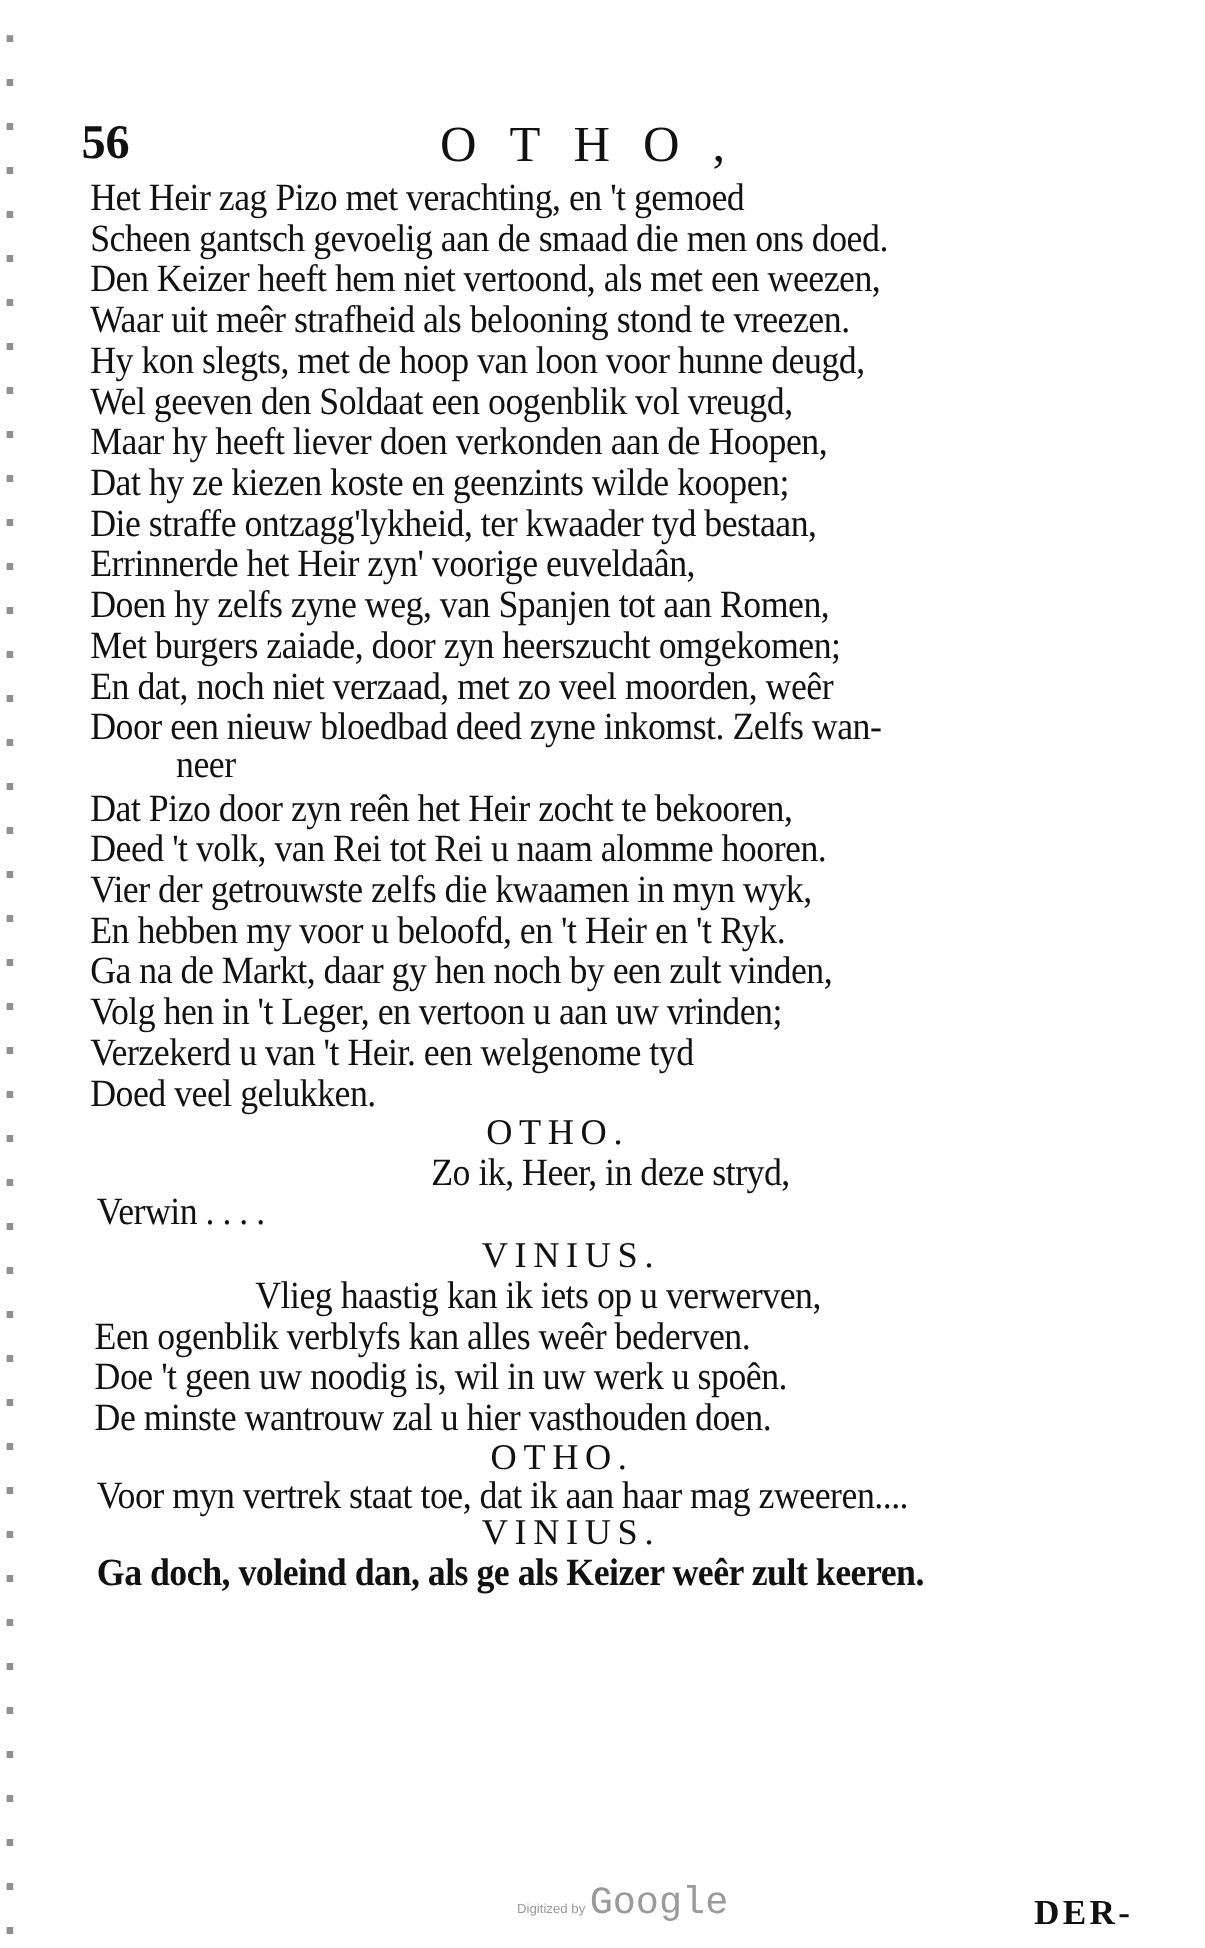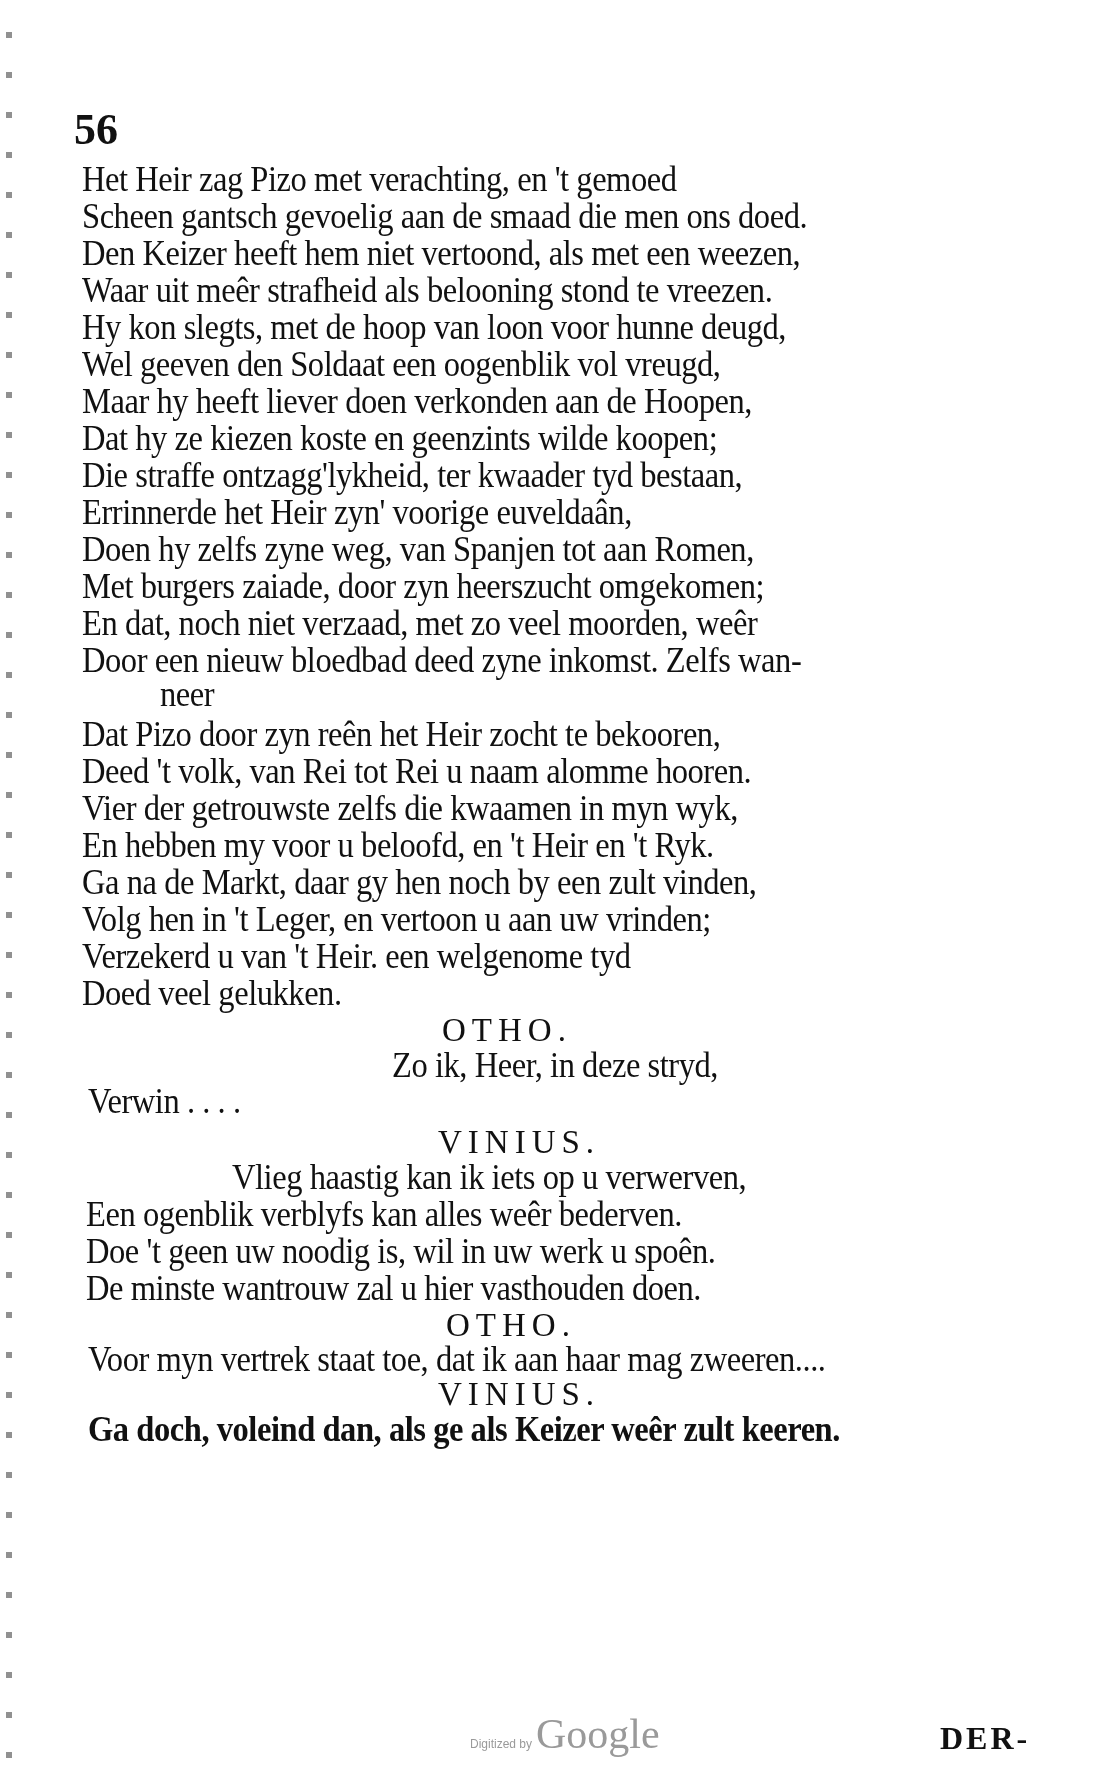--- a/index.html
+++ b/index.html
@@ -9,32 +9,33 @@
   .pagenum { position:absolute; left:74px; top:72px; font-size:44px; font-weight:bold; }
   .runhead { position:absolute; left:400px; top:72px; font-size:46px; letter-spacing:30px; }
   .line { position:absolute; left:82px; font-size:35px; white-space:nowrap; letter-spacing:-0.5px;
           transform:scaleX(0.93); transform-origin:left center; line-height:40px; }
   .line.bold { font-weight:bold; }
   .indent1 { left:160px; }
   .speaker { position:absolute; font-size:33px; letter-spacing:6px; white-space:nowrap; line-height:40px;text-align:right; }
   .catch { position:absolute; left:940px; top:1688px; font-size:32px; font-weight:bold; letter-spacing:3px; }
   .watermark { position:absolute; left:470px; top:1678px; color:#9a9a9a; white-space:nowrap; }
   .watermark .small { font-family:"Liberation Sans",sans-serif; font-size:12px; }
-  .watermark .big { font-family:Liberation Serif, serif; font-size:42px; }
+  .watermark .big { font-family:Liberation Mono, monospace; font-size:35px; }
   .margin-left { position:absolute; left:6px; top:0; width:6px; height:1771px;
                  background:repeating-linear-gradient(to bottom,#222 0 6px,transparent 6px 40px); opacity:0.5; }
   .bottom-rule { position:absolute; left:175px; top:1760px; width:270px; height:5px; background:#222; transform:skewY(-0.6deg); }
 </style>
 </head>
 <body>
 
 <div class="page">
   <div class="margin-left"></div>
 
   <div class="pagenum">56</div>
+  <div class="runhead">OTHO,</div>
 
   <div class="line" style="top:128px">Het Heir zag Pizo met verachting, en 't gemoed</div>
   <div class="line" style="top:165px">Scheen gantsch gevoelig aan de smaad die men ons doed.</div>
   <div class="line" style="top:202px">Den Keizer heeft hem niet vertoond, als met een weezen,</div>
   <div class="line" style="top:239px">Waar uit meêr strafheid als belooning stond te vreezen.</div>
   <div class="line" style="top:276px">Hy kon slegts, met de hoop van loon voor hunne deugd,</div>
   <div class="line" style="top:313px">Wel geeven den Soldaat een oogenblik vol vreugd,</div>
   <div class="line" style="top:350px">Maar hy heeft liever doen verkonden aan de Hoopen,</div>
   <div class="line" style="top:387px">Dat hy ze kiezen koste en geenzints wilde koopen;</div>
   <div class="line" style="top:424px">Die straffe ontzagg'lykheid, ter kwaader tyd bestaan,</div>

